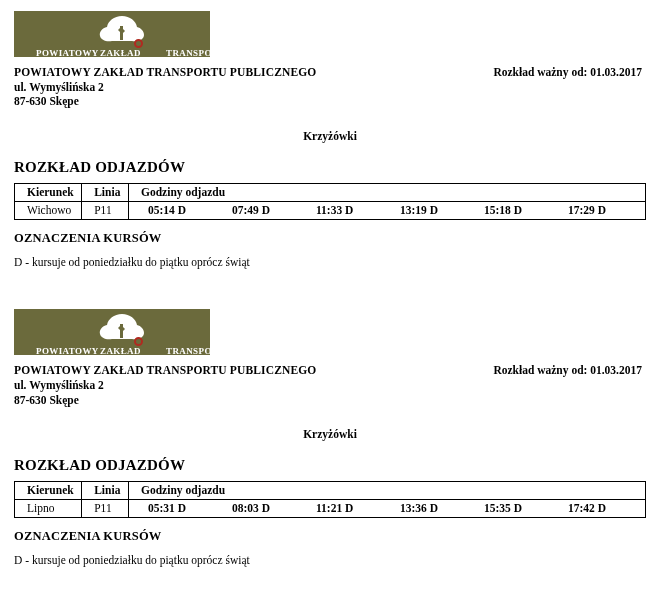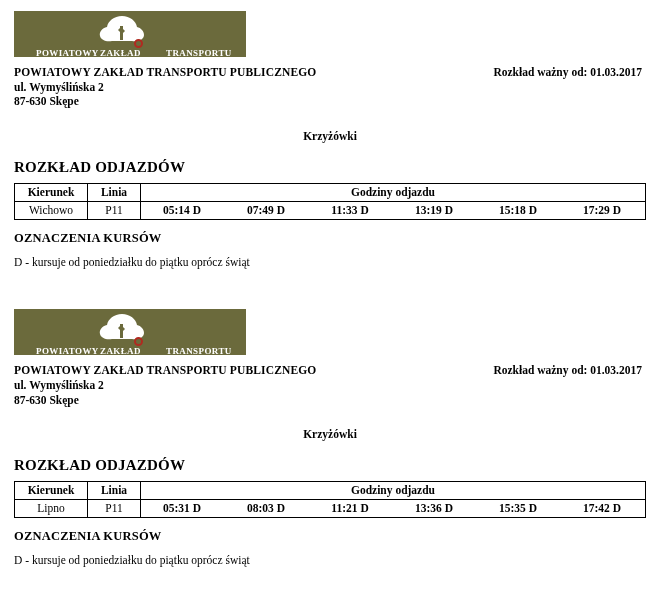--- a/index.html
+++ b/index.html
@@ -19,21 +19,21 @@
     box-sizing: border-box;
     padding: 0 14px;
   }
   .schedule-block {
     position: relative;
   }
   .logo-wrap {
     padding-top: 11px;
   }
   .logo {
-    width: 232px;
+    width: 196px;
     height: 46px;
     background: #6b6a3c;
     position: relative;
     overflow: hidden;
   }
   .logo-tree {
     position: absolute;
     left: 82px;
     top: 3px;
     width: 52px;
@@ -108,36 +108,37 @@
   table.timetable {
     border-collapse: collapse;
     width: 632px;
     margin-top: 7px;
     table-layout: auto;
   }
   table.timetable th,
   table.timetable td {
     border: 1px solid #000000;
     font-size: 11.5px;
-    padding: 2px 5px 3px 5px;
-    text-align: center;
+    padding: 2px 5px 3px 12px;
+    text-align: left;
     font-weight: normal;
     white-space: nowrap;
   }
   table.timetable th {
     font-weight: bold;
   }
   .col-dir { width: 62px; }
   .col-line { width: 42px; }
   .times-cell {
     padding-left: 5px;
   }
   .times-inner {
     display: flex;
     gap: 12px;
+    margin-left: 7px;
   }
   .time-item {
     font-size: 11.5px;
     font-weight: bold;
     width: 72px;
     white-space: nowrap;
   }
   .legend-title {
     font-size: 12.5px;
     font-weight: bold;

